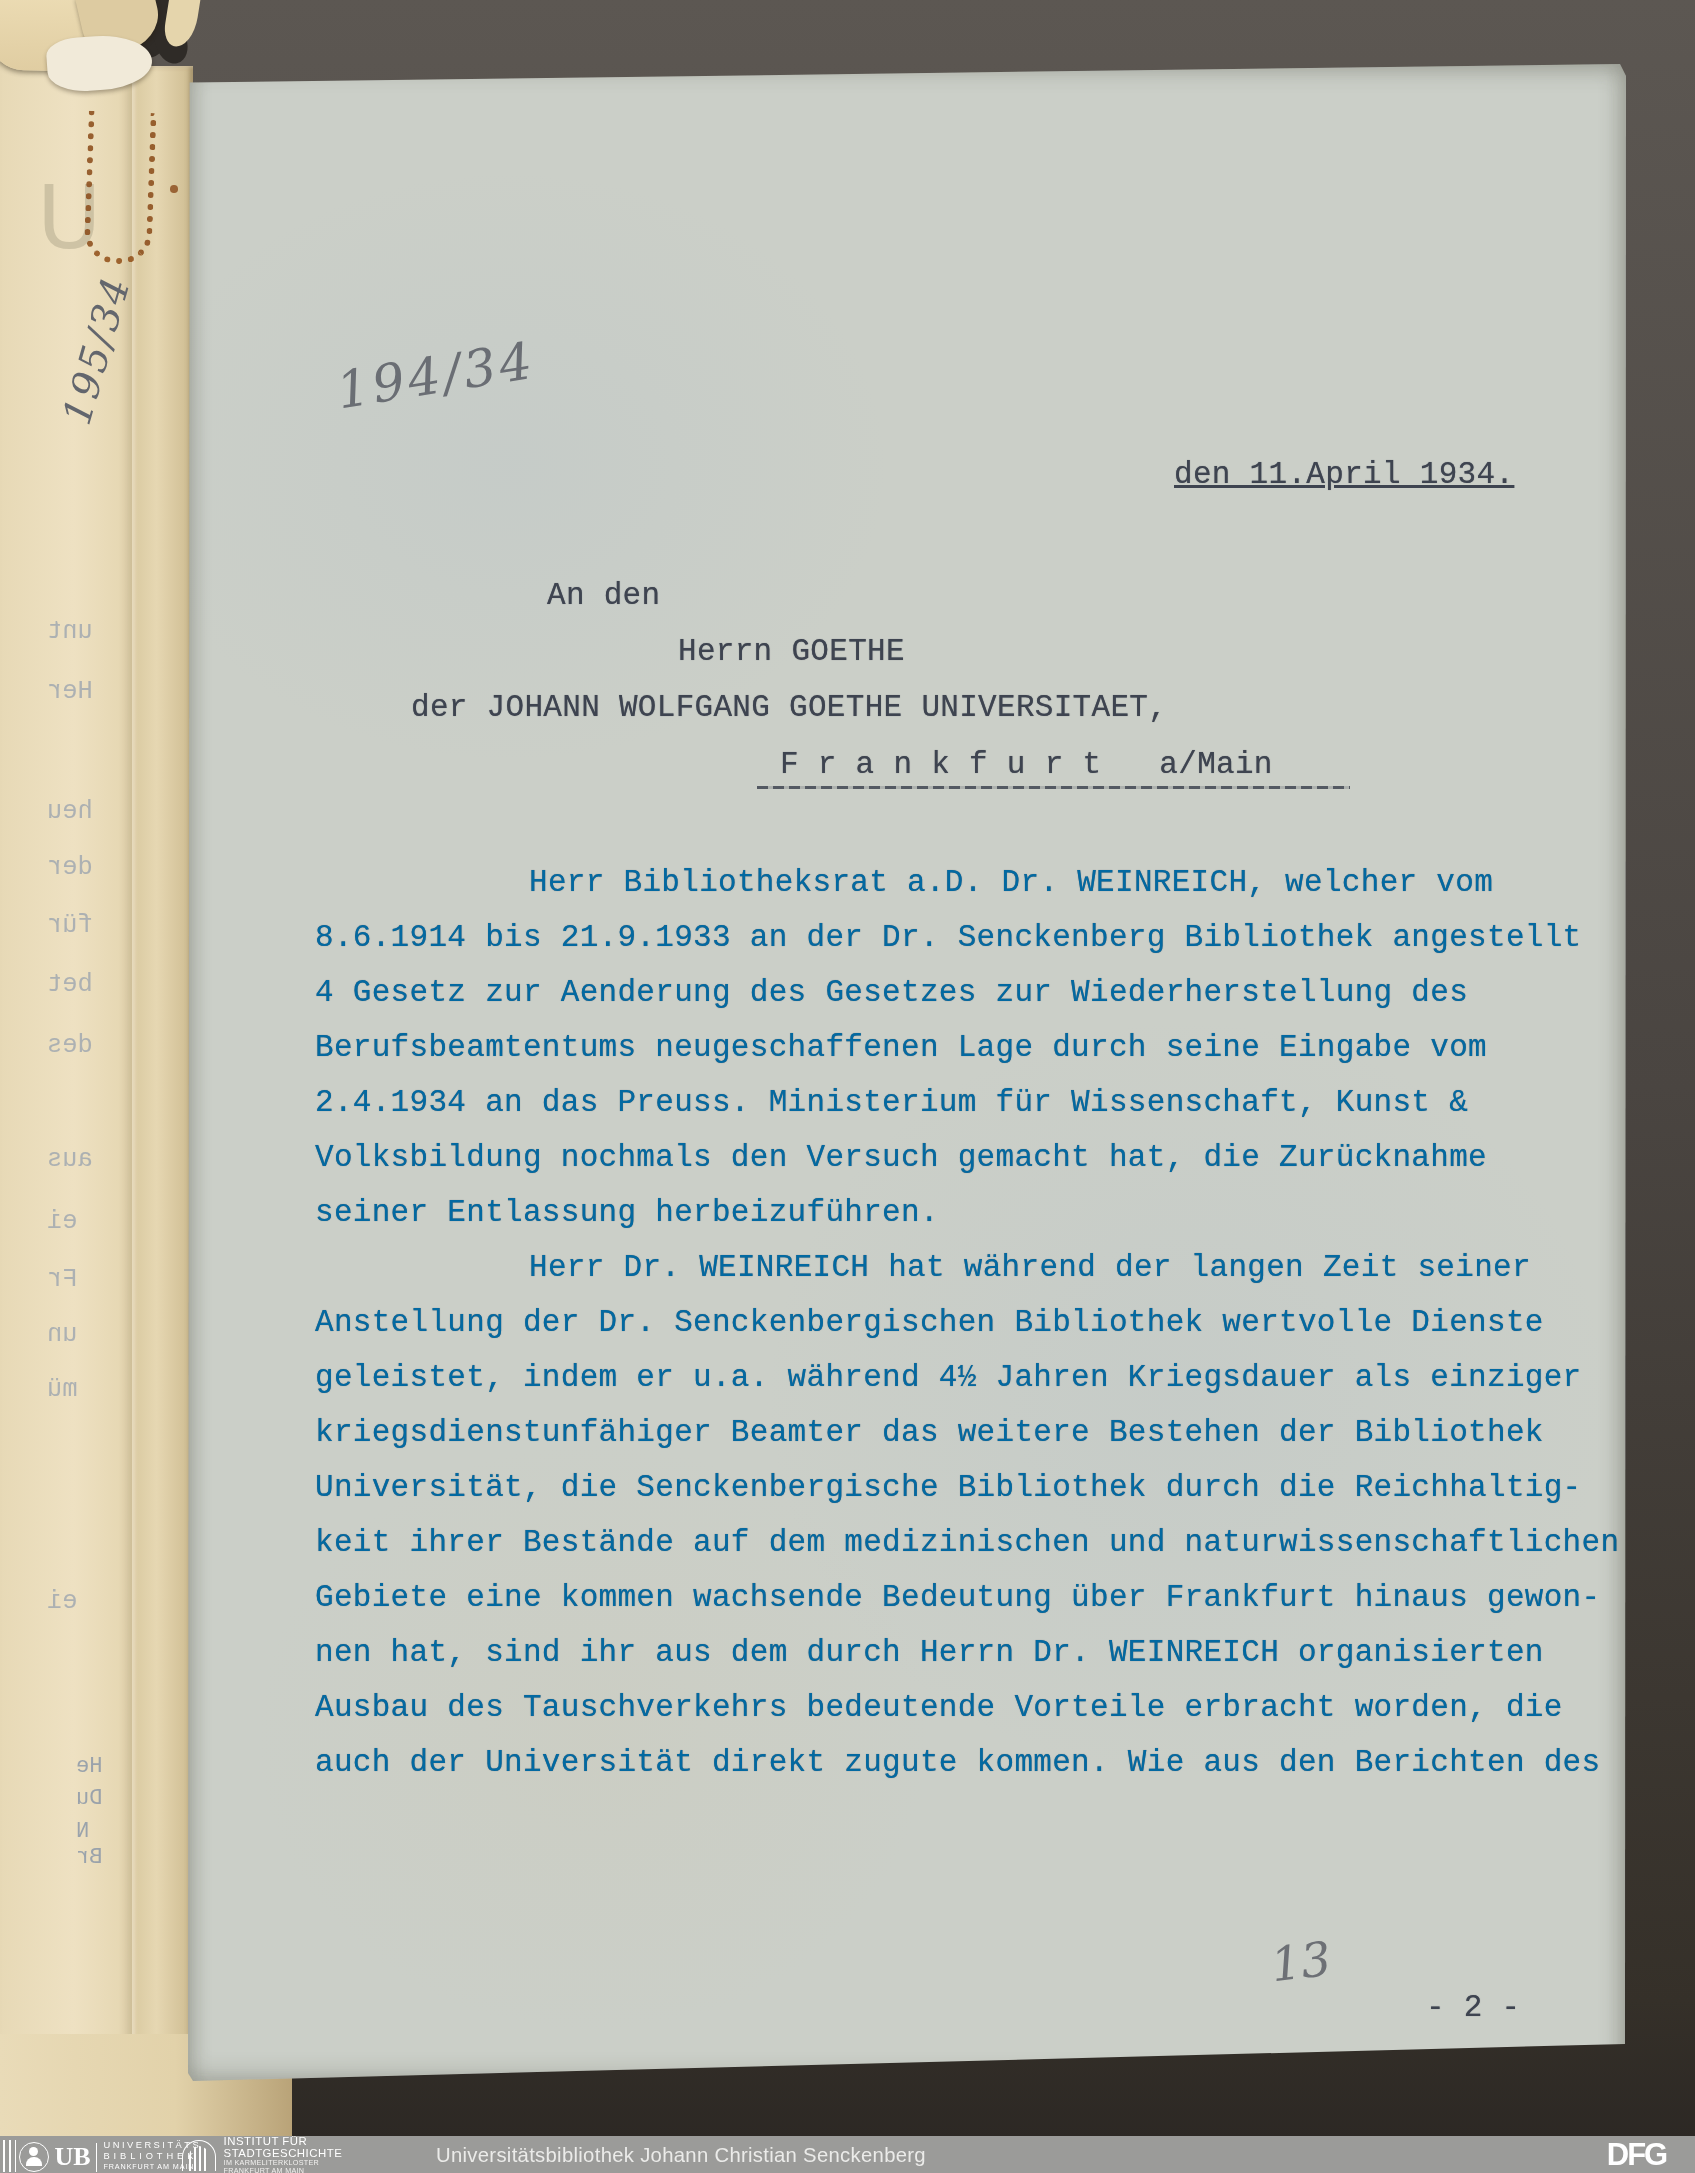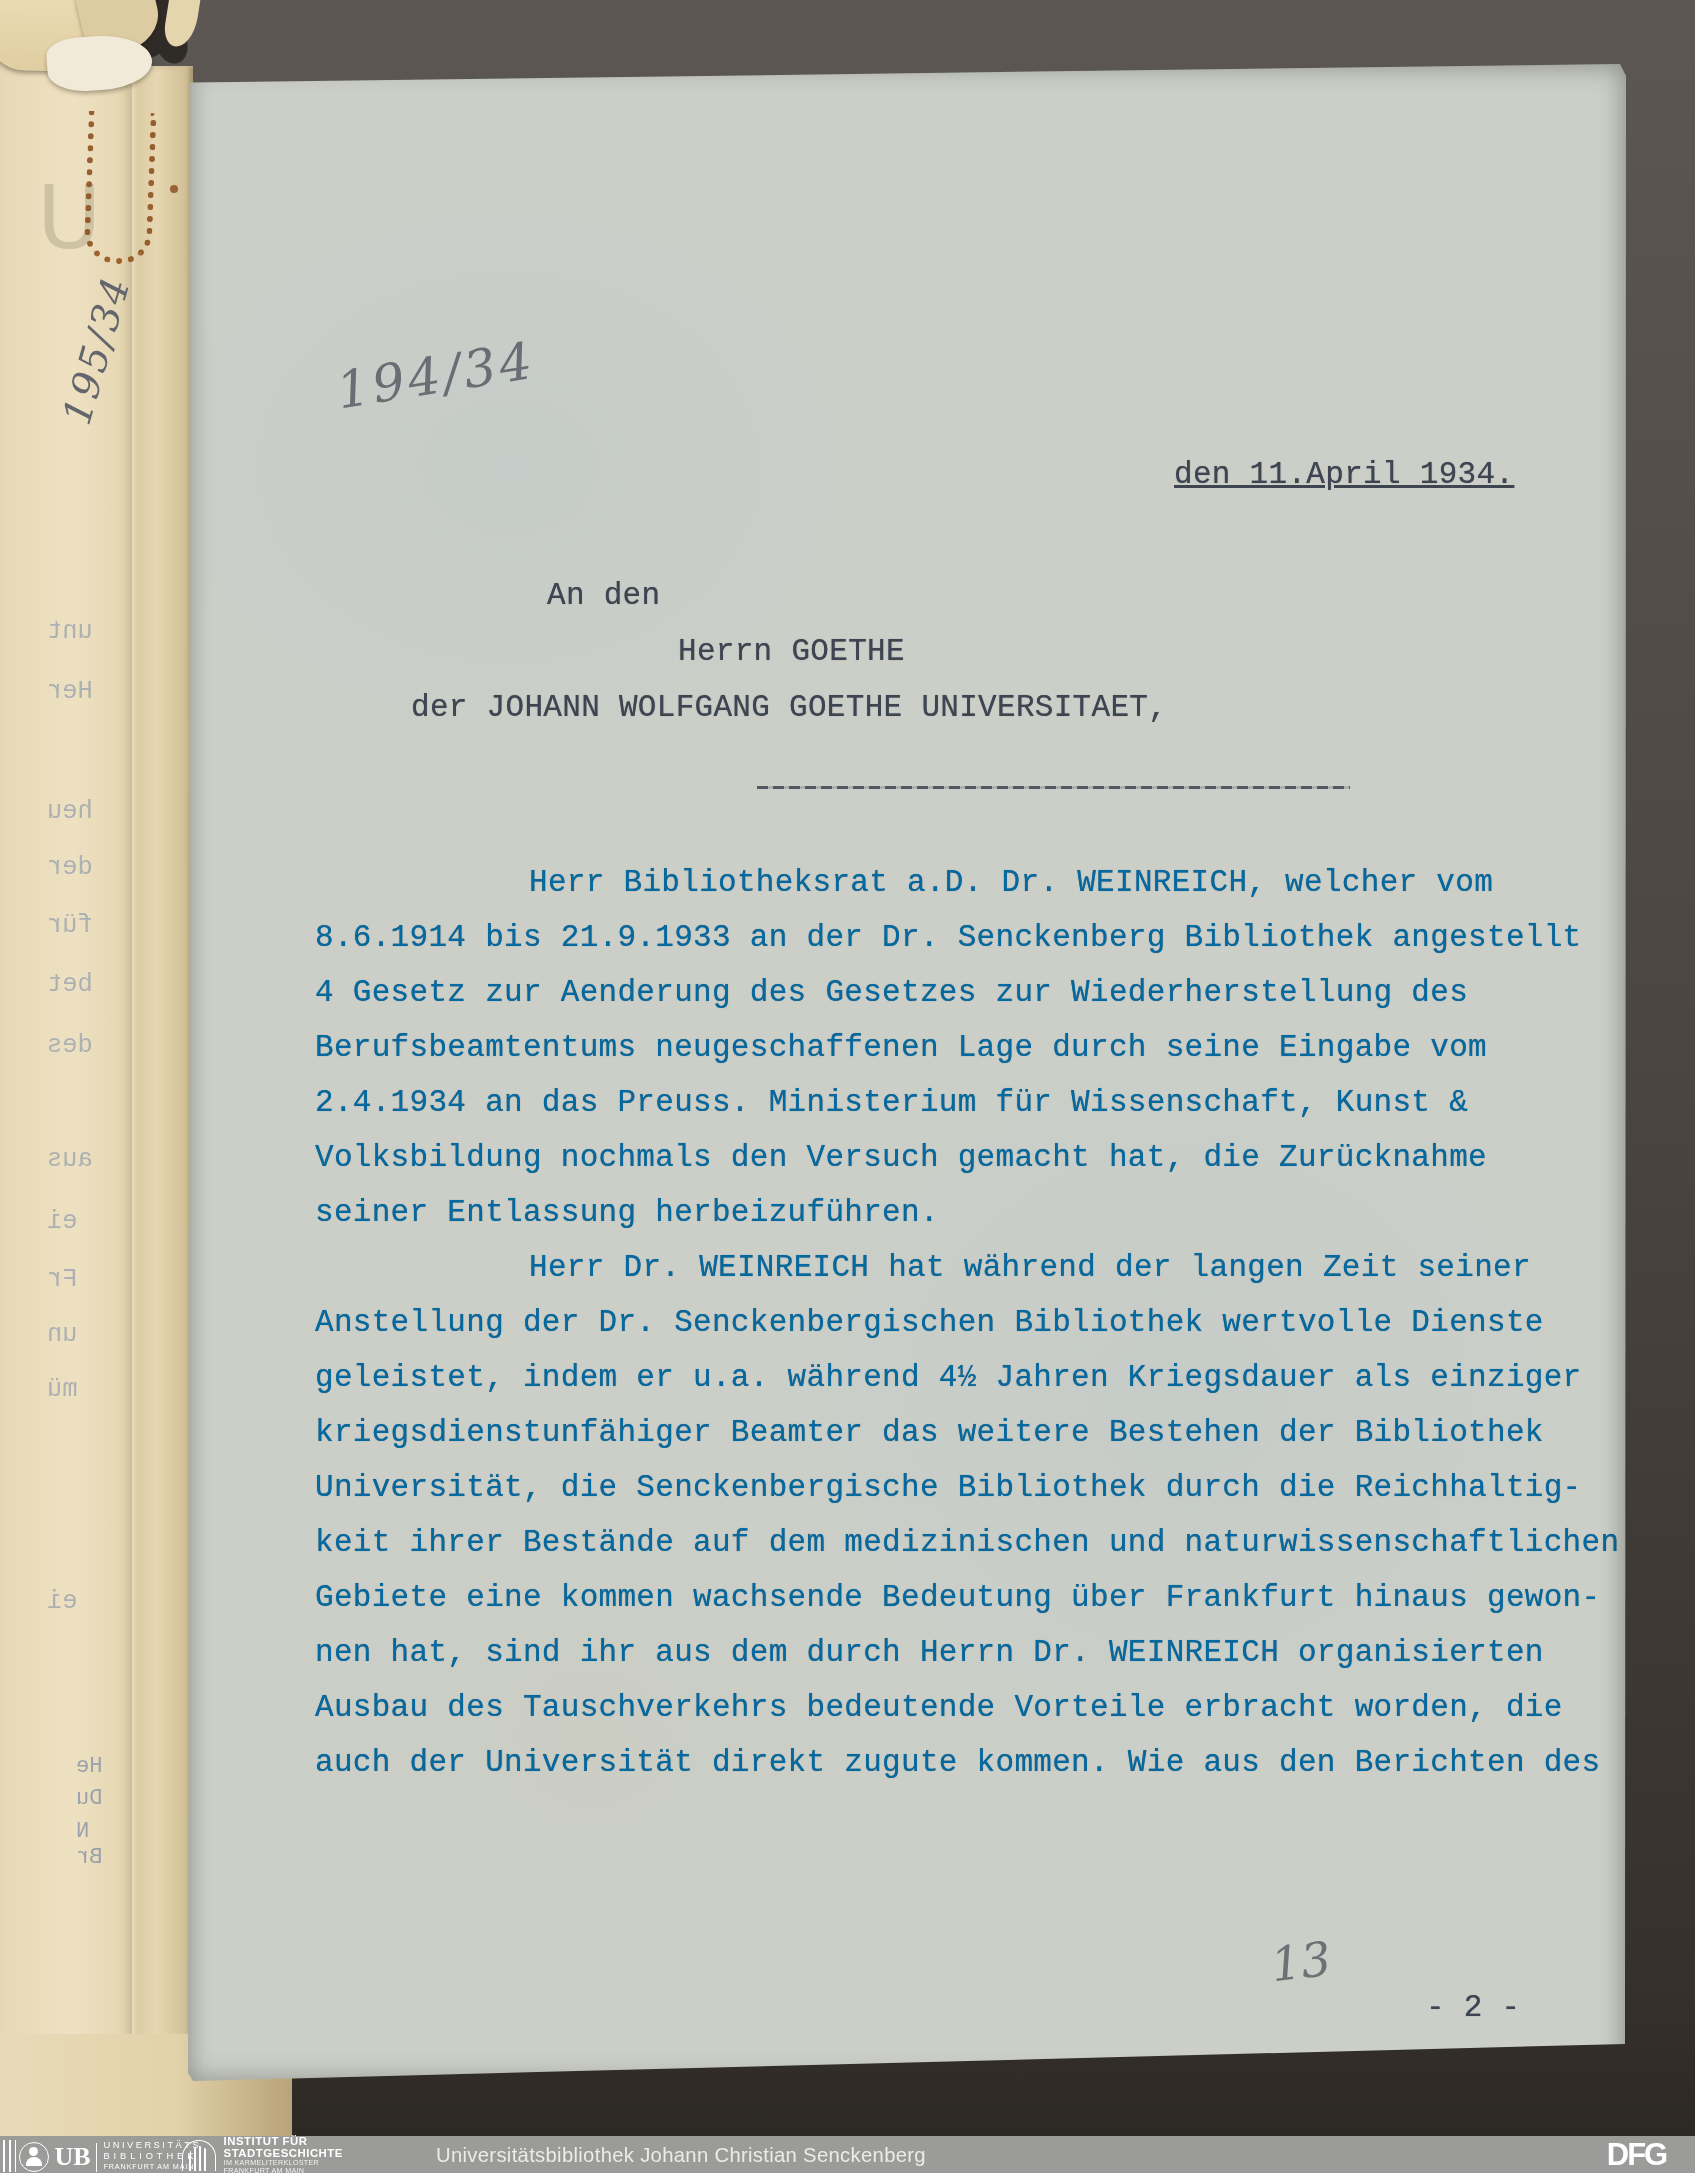--- a/index.html
+++ b/index.html
@@ -83,21 +83,21 @@
   .ub-l2{font-size:9.3px;letter-spacing:3.9px;line-height:11px;}
   .ub-l3{font-size:7.2px;letter-spacing:0.9px;line-height:9.3px;}
   .inst{position:absolute;left:182px;top:2.5px;height:33px;display:flex;align-items:center;}
   .inst-icon{position:relative;width:34px;height:31px;margin-right:7.6px;}
   .inst-icon::before{content:"";position:absolute;inset:0;border:1.7px solid #fff;border-bottom:none;
         border-radius:17px 17px 0 0;}
   .inst-icon::after{content:"";position:absolute;left:6.8px;right:6.8px;top:6px;bottom:0;
         background:repeating-linear-gradient(90deg,#fff 0 1.7px,rgba(255,255,255,0) 1.7px 5.1px);
         border-radius:10.2px 10.2px 0 0;}
   .inst-text{display:flex;flex-direction:column;justify-content:center;}
-  .inst-l12{font-size:11.4px;font-weight:bold;letter-spacing:0.5px;line-height:12.3px;}
+  .inst-l12{font-size:11.4px;font-weight:normal;letter-spacing:0.5px;line-height:12.3px;}
   .inst-l34{font-size:7.2px;letter-spacing:0.3px;line-height:8px;color:#f2f1ef;}
   .footer-title{position:absolute;left:436px;top:50%;transform:translateY(-50%);
         font-size:20.3px;letter-spacing:0.3px;color:#ebebe9;}
   .dfg{position:absolute;right:29px;top:50%;transform:translateY(-50%);
         font-size:31px;font-weight:bold;letter-spacing:-2.1px;color:#fff;}
 </style>
 </head>
 <body>
 
 <div class="scan">
@@ -145,20 +145,21 @@
       <div class="tintB"></div>
       <div class="tintC"></div>
 
       <div class="hand reg-number">194/34</div>
 
       <div class="typed" style="left:1174px;top:459px;text-decoration:underline;">den 11.April 1934.</div>
 
       <div class="typed" style="left:547px;top:580px;">An den</div>
       <div class="typed" style="left:678px;top:636px;">Herrn GOETHE</div>
       <div class="typed" style="left:411px;top:692px;">der JOHANN WOLFGANG GOETHE UNIVERSITAET,</div>
+      <div class="typed" style="left:780px;top:749px;"><span>F r a n k f u r t</span><span style="display:inline-block;width:58px;"></span><span>a/Main</span></div>
       <div class="underline-dashes"></div>
 
       <div class="letter-body" id="letter-body">
           <div class="tline indent">Herr Bibliotheksrat a.D. Dr. WEINREICH, welcher vom</div>
           <div class="tline">8.6.1914 bis 21.9.1933 an der Dr. Senckenberg Bibliothek angestellt</div>
           <div class="tline">4 Gesetz zur Aenderung des Gesetzes zur Wiederherstellung des</div>
           <div class="tline">Berufsbeamtentums neugeschaffenen Lage durch seine Eingabe vom</div>
           <div class="tline">2.4.1934 an das Preuss. Ministerium für Wissenschaft, Kunst &amp;</div>
           <div class="tline">Volksbildung nochmals den Versuch gemacht hat, die Zurücknahme</div>
           <div class="tline">seiner Entlassung herbeizuführen.</div>

